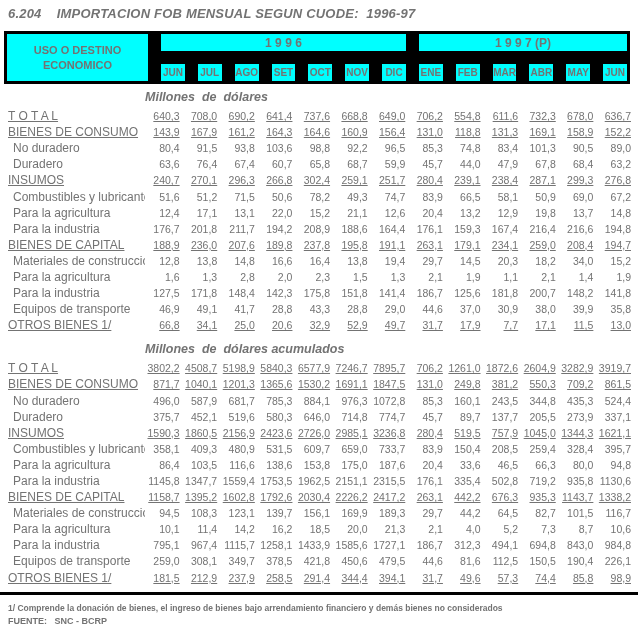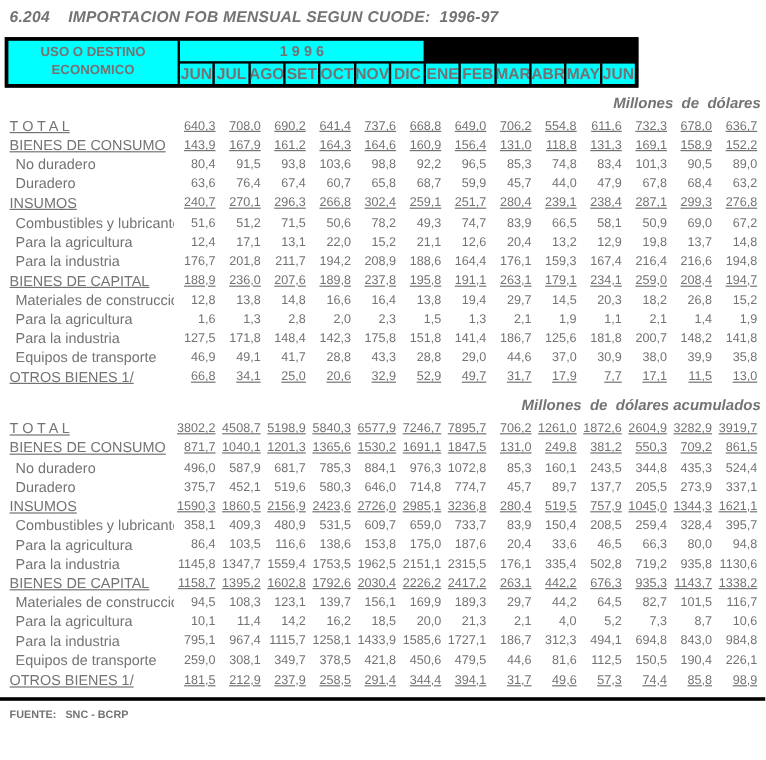--- a/index.html
+++ b/index.html
@@ -18,42 +18,42 @@
     font-size:13px;font-weight:bold;font-style:italic;
     white-space:pre;letter-spacing:0.2px;
     margin:2px 0 10px 4px;
   }
   
   #hdr{
     display:grid;
     grid-template-columns:141px repeat(13, 1fr);
     grid-template-rows:17px 17px;
     background:#000;
-    gap:2px;
+    gap:13px;
     padding:2px;
     border:1px solid #000;
     box-sizing:border-box;
-    width:528px;
+    width:626px;
   }
   .hcell{
     background:#00FFFF;
     display:flex;align-items:center;justify-content:center;
     font-weight:bold;font-size:11px;
     white-space:pre;
     overflow:hidden;
   }
   #hdr-left{grid-row:1/3;grid-column:1/2;flex-direction:column;line-height:15px;}
   #y1996{grid-row:1;grid-column:2/9;font-size:12px;text-align:center;}
   #y1997{grid-row:1;grid-column:9/15;font-size:12px;}
-  .mcell{grid-row:2;font-size:13px;}
+  .mcell{grid-row:2;font-size:10px;}
   
   .section-title{
     font-size:12.5px;font-weight:bold;font-style:italic;
     white-space:pre;
-    text-align:right;
+    text-align:left;
     margin-left:141px;
     width:489px;
   }
   .st1{margin-top:6px;margin-bottom:4px;}
   .st2{margin-top:9px;margin-bottom:4px;font-style:italic;}
   
   .rows{width:630px;}
   .trow{
     display:grid;
     grid-template-columns:141px repeat(13, 1fr);
@@ -95,20 +95,21 @@
 <div id="page">
 
   <div id="title">6.204    IMPORTACION FOB MENSUAL SEGUN CUODE:  1996-97</div>
 
   <div id="hdr">
     <div id="hdr-left" class="hcell">
       <span>USO O DESTINO</span>
       <span>ECONOMICO</span>
     </div>
     <div id="y1996" class="hcell">1 9 9 6</div>
+    <div id="y1997" class="hcell">1 9 9 7 (P)</div>
 
   <div class="hcell mcell" style="grid-column: 2;">JUN</div>
       <div class="hcell mcell" style="grid-column: 3;">JUL</div>
       <div class="hcell mcell" style="grid-column: 4;">AGO</div>
       <div class="hcell mcell" style="grid-column: 5;">SET</div>
       <div class="hcell mcell" style="grid-column: 6;">OCT</div>
       <div class="hcell mcell" style="grid-column: 7;">NOV</div>
       <div class="hcell mcell" style="grid-column: 8;">DIC</div>
       <div class="hcell mcell" style="grid-column: 9;">ENE</div>
       <div class="hcell mcell" style="grid-column: 10;">FEB</div>
@@ -271,21 +272,21 @@
           <span class="val">13,8</span>
           <span class="val">14,8</span>
           <span class="val">16,6</span>
           <span class="val">16,4</span>
           <span class="val">13,8</span>
           <span class="val">19,4</span>
           <span class="val">29,7</span>
           <span class="val">14,5</span>
           <span class="val">20,3</span>
           <span class="val">18,2</span>
-          <span class="val">26,8</span>
+          <span class="val">34,0</span>
           <span class="val">15,2</span>
         </div>
         <div class="trow">
           <span class="rlabel ind">Para la agricultura</span>
           <span class="val">1,6</span>
           <span class="val">1,3</span>
           <span class="val">2,8</span>
           <span class="val">2,0</span>
           <span class="val">2,3</span>
           <span class="val">1,5</span>
@@ -574,16 +575,17 @@
           <span class="val">74,4</span>
           <span class="val">85,8</span>
           <span class="val">98,9</span>
         </div>
       </div>
   </div>
 
   <div id="footrule"></div>
 
   <div id="footnotes">
+    <div class="fn">1/ Comprende la donación de bienes, el ingreso de bienes bajo arrendamiento financiero y demás bienes no considerados</div>
     <div id="source">FUENTE:   SNC - BCRP</div>
   </div>
 
 </div>
 
 </body></html>

